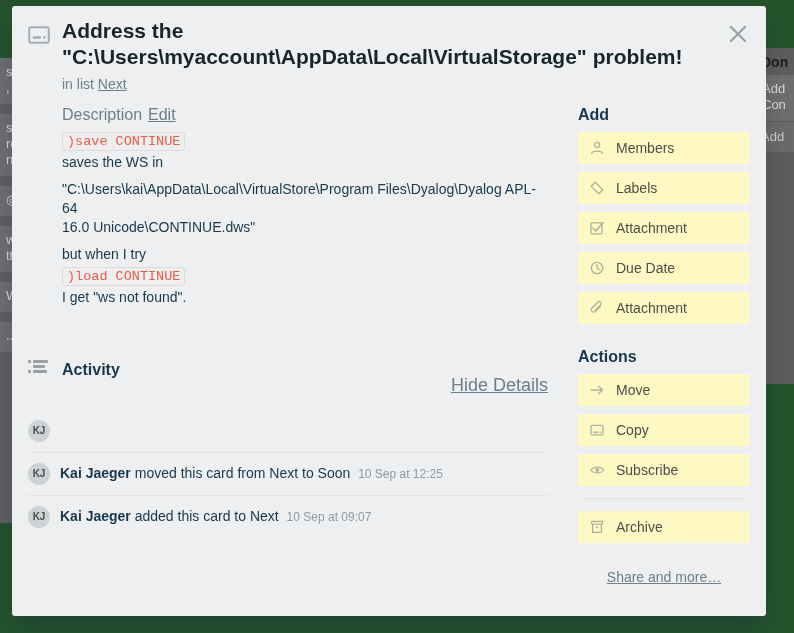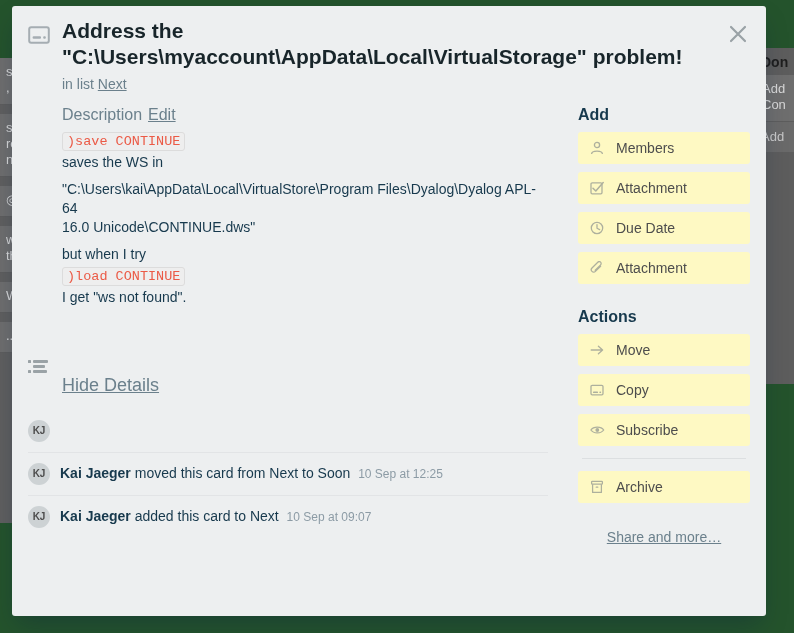--- a/index.html
+++ b/index.html
@@ -336,20 +336,21 @@
           <div class="activity-head">
             <div class="activity-icon">
               <svg width="20" height="18" viewBox="0 0 20 18" aria-hidden="true">
                 <rect x="0" y="1" width="3" height="3" rx="0.6" fill="#9aa2a6"></rect>
                 <rect x="5" y="1" width="15" height="3" rx="1" fill="#9aa2a6"></rect>
                 <rect x="5" y="6" width="12" height="3" rx="1" fill="#9aa2a6"></rect>
                 <rect x="0" y="11" width="3" height="3" rx="0.6" fill="#9aa2a6"></rect>
                 <rect x="5" y="11" width="14" height="3" rx="1" fill="#9aa2a6"></rect>
               </svg>
             </div>
+            <div class="activity-title">Activity</div>
             <div class="hide-details">Hide Details</div>
           </div>
 
           <div class="activity-list">
 
             <div class="activity-item">
               <div class="avatar">KJ</div>
             </div>
 
             <div class="activity-item">
@@ -381,20 +382,28 @@
         <div class="side-btn">
           <span class="sb-icon">
             <svg width="14" height="14" viewBox="0 0 14 14" aria-hidden="true">
               <circle cx="7" cy="4" r="2.6" fill="none" stroke="#7d8487" stroke-width="1.3"></circle>
               <path d="M1.6 13 C1.6 9.2 12.4 9.2 12.4 13" fill="none" stroke="#7d8487" stroke-width="1.3"></path>
             </svg>
           </span>
           <span>Members</span>
         </div>
 
+        <div class="side-btn">
+          <span class="sb-icon">
+            <svg width="14" height="14" viewBox="0 0 14 14" aria-hidden="true">
+              <path d="M5.2 1.2 L12.8 8.8 L8.8 12.8 L1.2 5.2 Z" fill="none" stroke="#7d8487" stroke-width="1.3" stroke-linejoin="round"></path>
+            </svg>
+          </span>
+          <span>Labels</span>
+        </div>
 
         <div class="side-btn">
           <span class="sb-icon">
             <svg width="14" height="14" viewBox="0 0 14 14" aria-hidden="true">
               <rect x="1" y="1.8" width="11" height="11" rx="1.2" fill="none" stroke="#7d8487" stroke-width="1.3"></rect>
               <path d="M3 7.2 L5.8 10 L13.2 1.6" fill="none" stroke="#7d8487" stroke-width="1.5" stroke-linecap="round" stroke-linejoin="round"></path>
             </svg>
           </span>
           <span>Attachment</span>
         </div>

